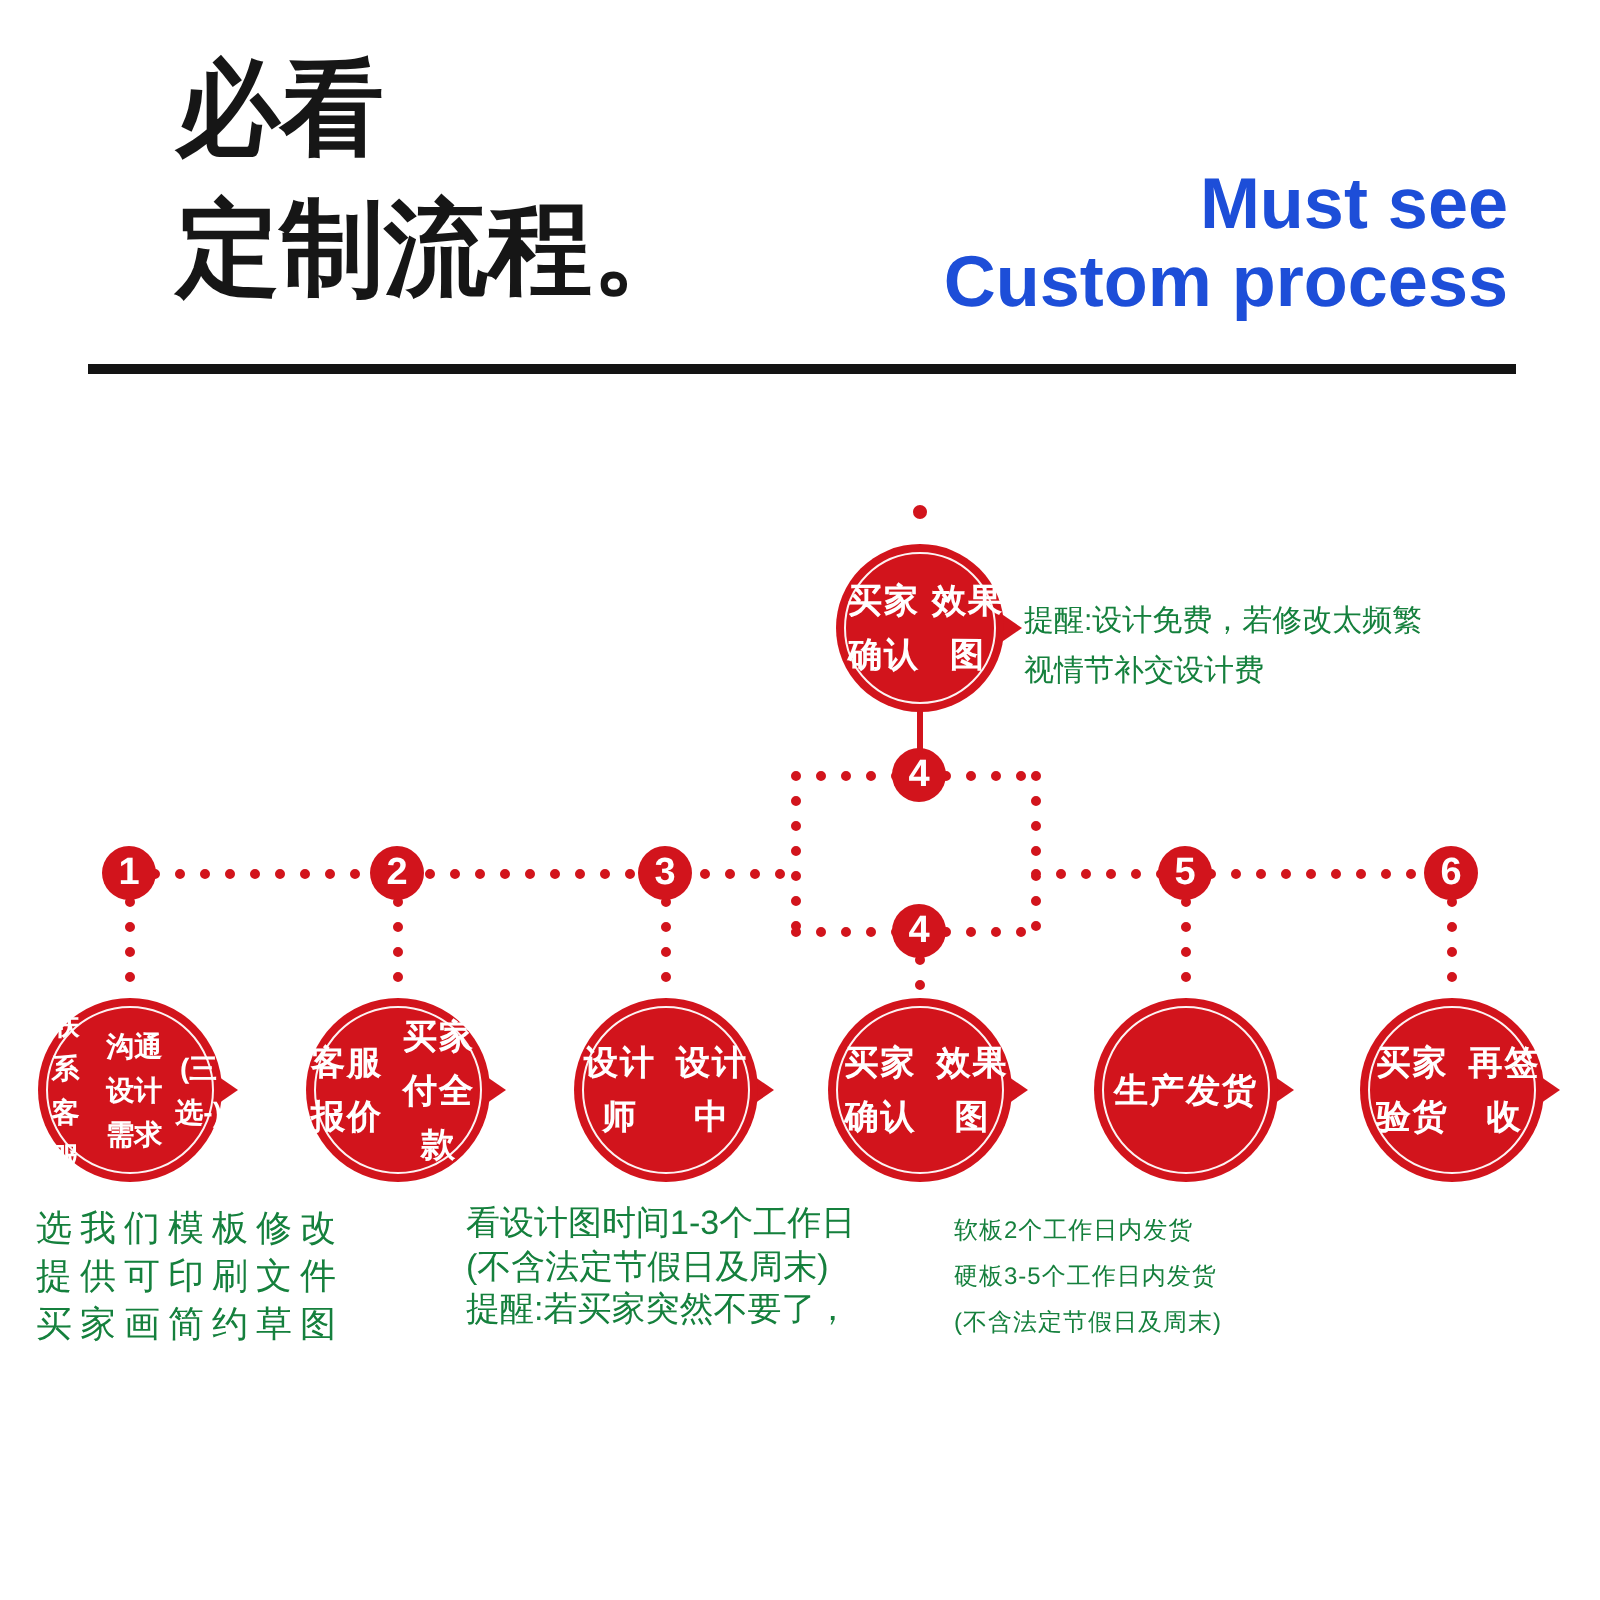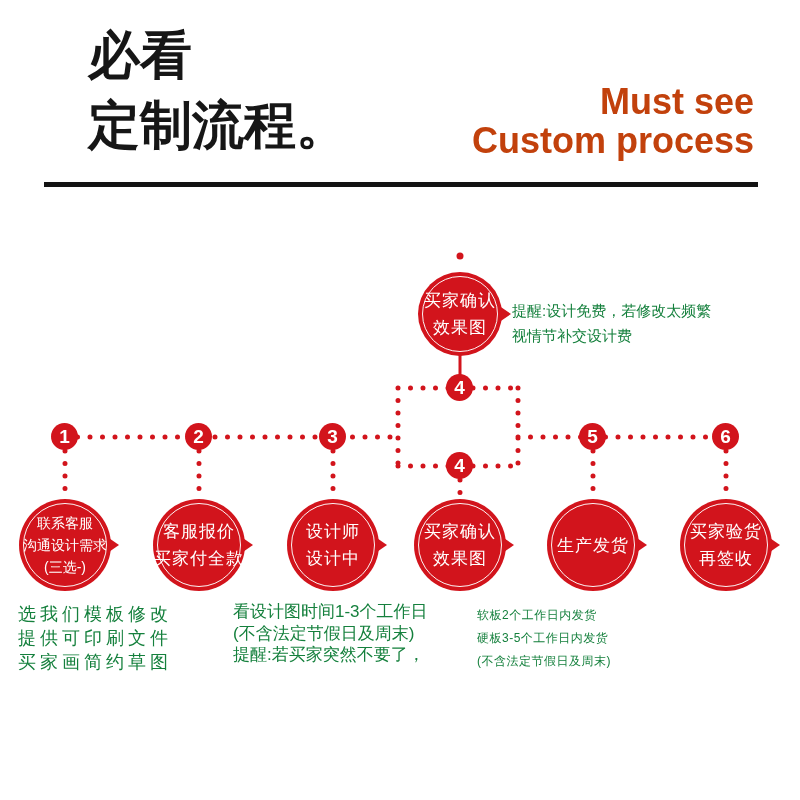--- a/index.html
+++ b/index.html
@@ -9,21 +9,21 @@
     position:relative; width:800px; height:800px; background:#ffffff;
     font-family:"Liberation Sans", sans-serif; color:var(--ink); overflow:hidden;
   }
   
   .title {
     position:absolute; left:44px; top:20px;
     font-size:52px; line-height:70px; font-weight:900; color:#161616;margin-left:44px;
   }
   .subtitle {
     position:absolute; right:46px; top:82px; text-align:right;
-    font-size:36px; line-height:39px; font-weight:bold; color:#c2410c;
+    font-size:36px; line-height:39px; font-weight:bold; color:#1d4ed8;
   }
   .divider { position:absolute; left:44px; top:182px; width:714px; height:5px; background:#131313; }
 
   
   svg.flow { position:absolute; left:0; top:0; z-index:1; }
   .dots  { stroke:var(--red); stroke-width:5; fill:none; stroke-linecap:round; stroke-dasharray:0 12.5; }
   .solid { stroke:var(--red); stroke-width:3; fill:none; }
   .dotfill { fill:var(--red); }
 
   
@@ -31,23 +31,23 @@
     position:absolute; z-index:3; width:27px; height:27px; border-radius:50%;
     background:var(--red); color:#fff; font-weight:bold; font-size:19px;
     display:flex; align-items:center; justify-content:center;
   }
 
   
   .bubble { position:absolute; z-index:2; width:92px; height:92px; }
   .bubble .disc { position:absolute; inset:0; border-radius:50%; background:var(--red); }
   .bubble .ring { position:absolute; inset:4px; border-radius:50%; border:1.5px solid rgba(255,255,255,0.95); }
   .bubble .txt {
-    position:absolute; inset:0; display:flex; flex-direction:column;
+    position:absolute; inset:0; display:flex; 
     align-items:center; justify-content:center; text-align:center;
-    color:#fff; font-weight:normal; font-size:17px; line-height:27px; letter-spacing:1px;
+    color:#fff; font-weight:bold; font-size:17px; line-height:27px; letter-spacing:1px;
   }
   .bubble.small-text .txt { font-size:14px; line-height:22px; letter-spacing:0; }
   .pointer {
     position:absolute; width:0; height:0; left:84px; top:35px;
     border-top:11px solid transparent; border-bottom:11px solid transparent;
     border-left:16px solid var(--red);
   }
   .bubble.top-bubble { width:84px; height:84px; }
   .bubble.top-bubble .pointer { left:77px; top:31px; }
 

